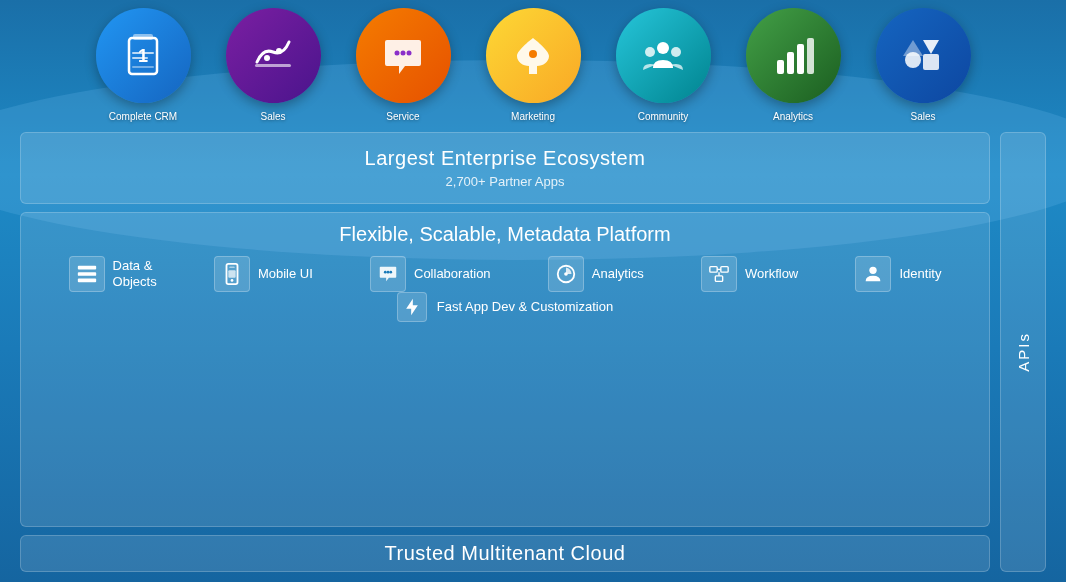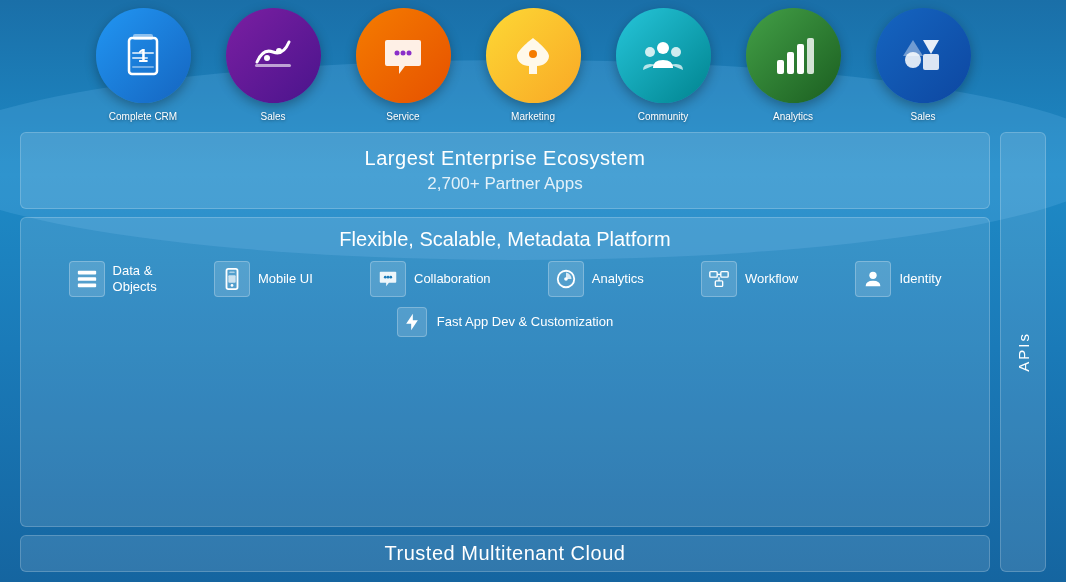--- a/index.html
+++ b/index.html
@@ -121,21 +121,21 @@
     .panel-title {
       color: white;
       font-size: 20px;
       font-weight: 400;
       text-align: center;
       letter-spacing: 0.5px;
     }
 
     .panel-subtitle {
       color: rgba(255,255,255,0.85);
-      font-size: 17px;
+      font-size: 13px;
       text-align: center;
       margin-top: 4px;
     }
 
     
     .platform-panel {
       background: rgba(255,255,255,0.12);
       border-radius: 6px;
       border: 1px solid rgba(255,255,255,0.2);
       padding: 10px 16px 8px;
@@ -188,21 +188,20 @@
       color: white;
       font-size: 13px;
       line-height: 1.2;
     }
 
     .fast-app-row {
       display: flex;
       justify-content: center;
       align-items: center;
       gap: 10px;
-      margin-top: 10px;
     }
 
     .fast-app-icon {
       width: 30px;
       height: 30px;
       background: rgba(255,255,255,0.15);
       border-radius: 4px;
       display: flex;
       align-items: center;
       justify-content: center;

